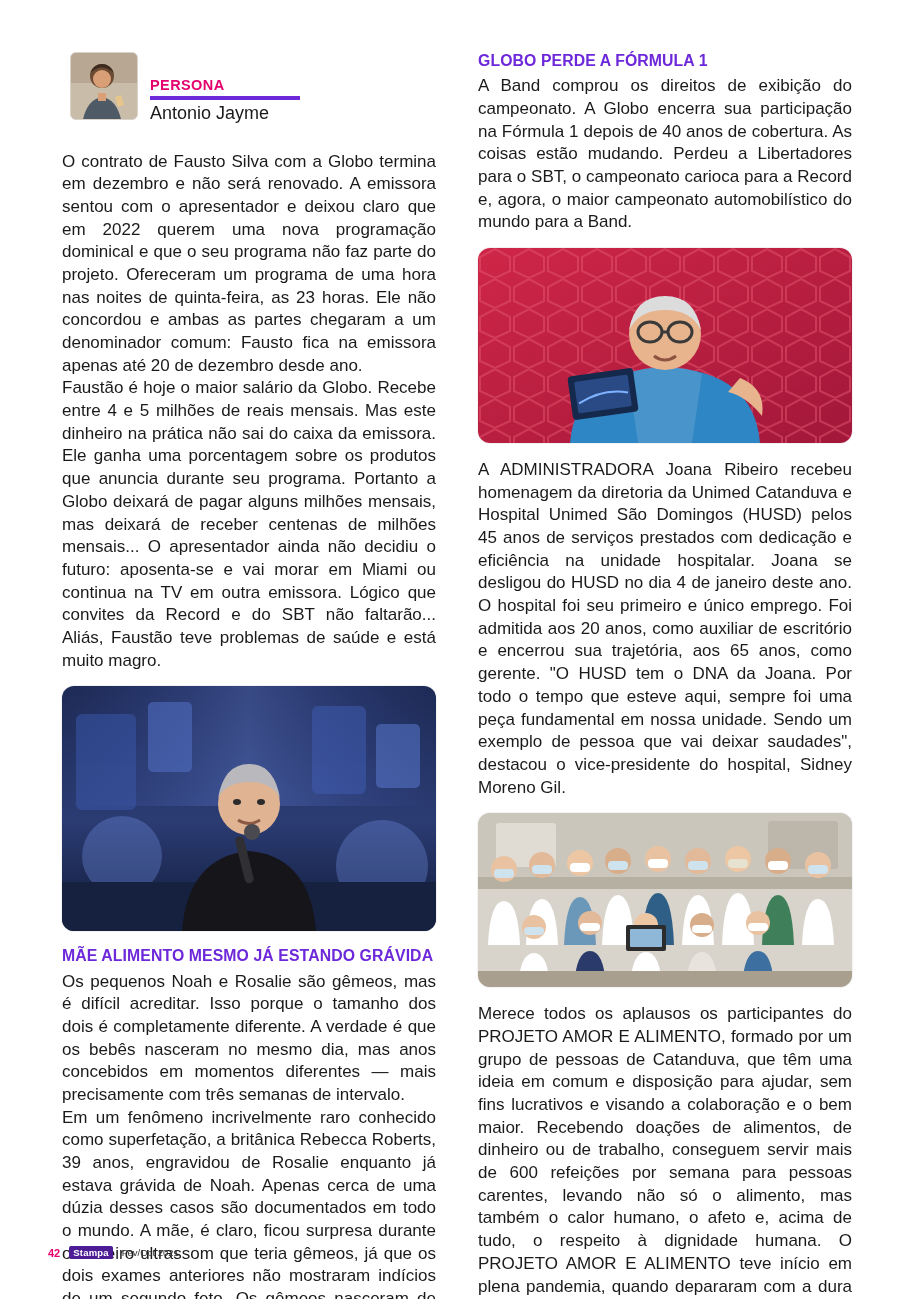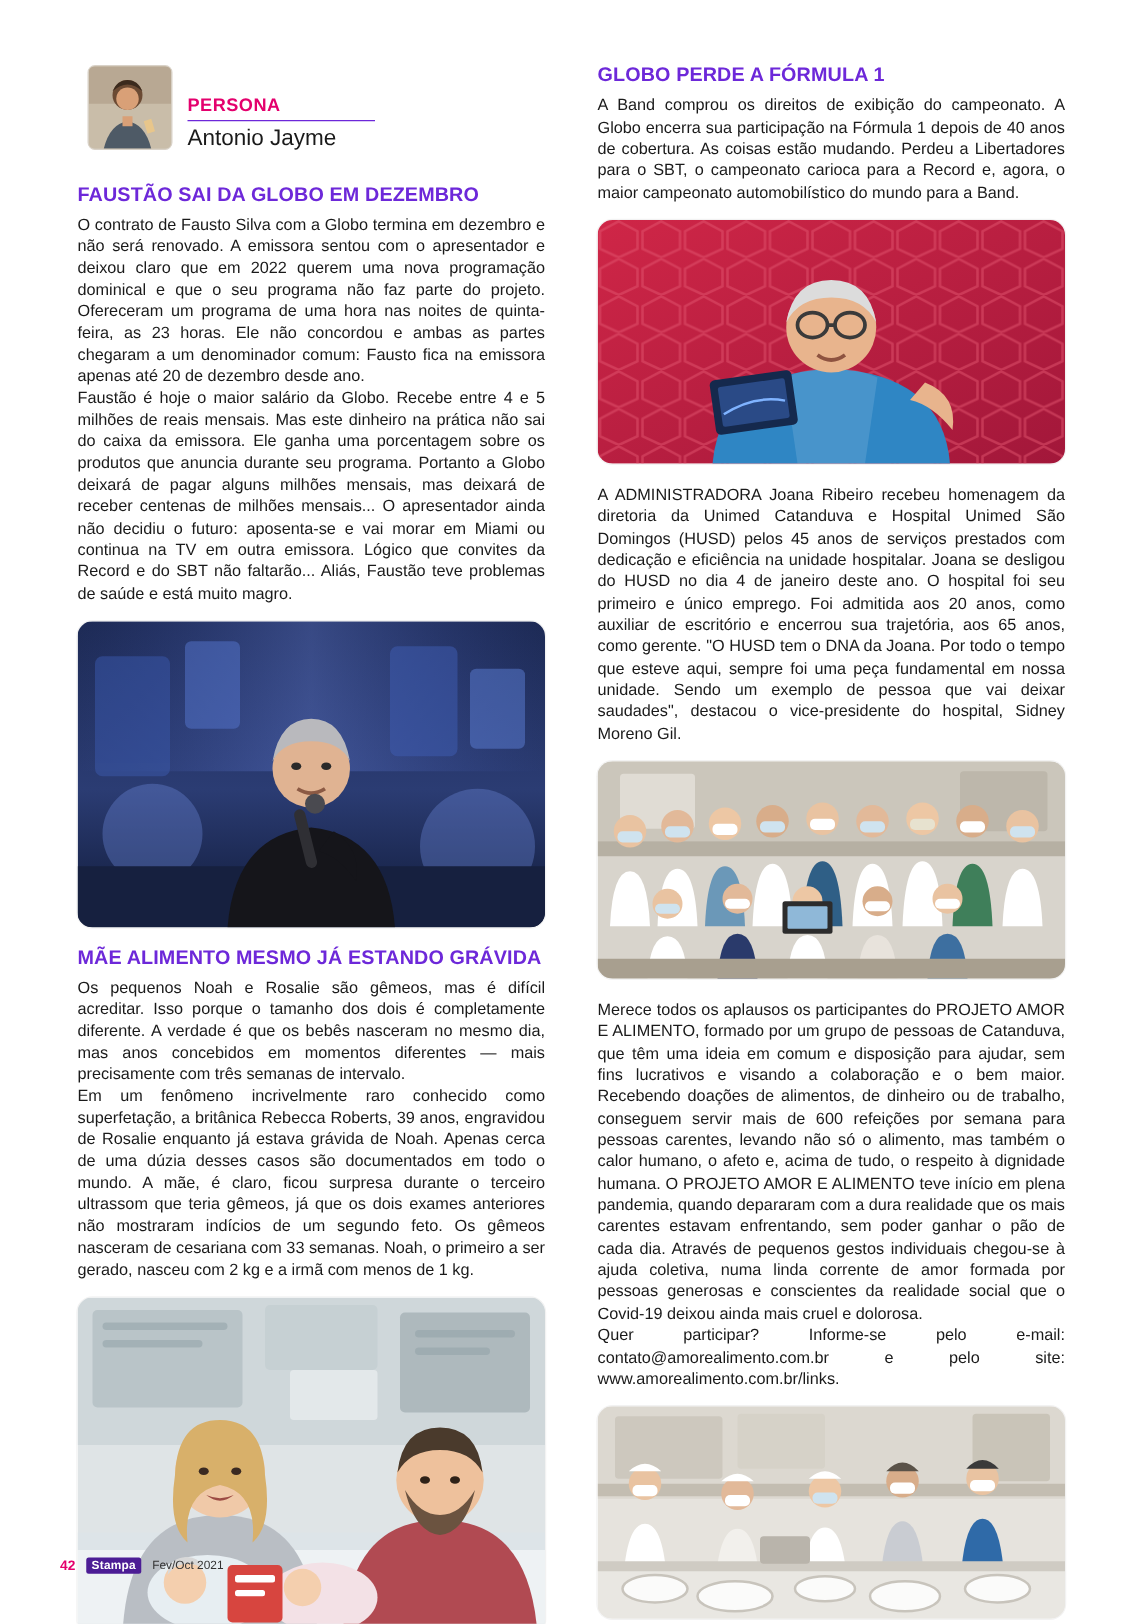--- a/index.html
+++ b/index.html
@@ -53,42 +53,42 @@
   .persona-photo svg { display: block; }
   .persona-text {
     padding-top: 26px;
   }
   .persona-label {
     color: #e4006d;
     font-weight: bold;
     font-size: 14.5px;
     letter-spacing: .4px;
     line-height: 1.1;
-    border-bottom: 1px solid #6d28d9;
+    border-bottom: 4px solid #6d28d9;
     padding-bottom: 2px;
     width: 150px;
   }
   .persona-name {
     font-size: 18px;
     color: #1a1a1a;
     margin-top: 3px;
     line-height: 1.2;
   }
 
   
   .headline {
     color: #6d28d9;
     font-size: 15.8px;
     font-weight: bold;
     letter-spacing: .1px;
     margin: 0 0 5px 0;
     line-height: 1.15;
   }
   .body-text {
-    font-size: 13px;
+    font-size: 17px;
     line-height: 1.335;
     text-align: justify;
     color: #1a1a1a;
     margin: 0;
   }
   .body-text p {
     margin: 0;
   }
   .gap-top { margin-top: 13px; }
 
@@ -154,21 +154,20 @@
             <rect x="27" y="40" width="8" height="8" fill="#d9a077"></rect>
             <path d="M44 44 l6 -2 l3 10 l-6 2z" fill="#e8c68b"></path>
           </svg>
         </div>
         <div class="persona-text">
           <div class="persona-label">PERSONA</div>
           <div class="persona-name">Antonio Jayme</div>
         </div>
       </div>
 
-      <h2 class="headline">FAUSTÃO SAI DA GLOBO EM DEZEMBRO</h2>
       <div class="body-text">
         <p>O contrato de Fausto Silva com a Globo termina em dezembro e não será renovado. A emissora sentou com o apresentador e deixou claro que em 2022 querem uma nova programação dominical e que o seu programa não faz parte do projeto. Ofereceram um programa de uma hora nas noites de quinta-feira, as 23 horas. Ele não concordou e ambas as partes chegaram a um denominador comum: Fausto fica na emissora apenas até 20 de dezembro desde ano.</p>
         <p>Faustão é hoje o maior salário da Globo. Recebe entre 4 e 5 milhões de reais mensais. Mas este dinheiro na prática não sai do caixa da emissora. Ele ganha uma porcentagem sobre os produtos que anuncia durante seu programa. Portanto a Globo deixará de pagar alguns milhões mensais, mas deixará de receber centenas de milhões mensais... O apresentador ainda não decidiu o futuro: aposenta-se e vai morar em Miami ou continua na TV em outra emissora. Lógico que convites da Record e do SBT não faltarão... Aliás, Faustão teve problemas de saúde e está muito magro.</p>
       </div>
 
       <div class="photo" style="height:245px">
         <svg viewBox="0 0 374 245" preserveAspectRatio="none" aria-hidden="true">
           <defs>
             <linearGradient id="stageBg" x1="0" y1="0" x2="0" y2="1">
               <stop offset="0%" stop-color="#1d2a55"></stop>

